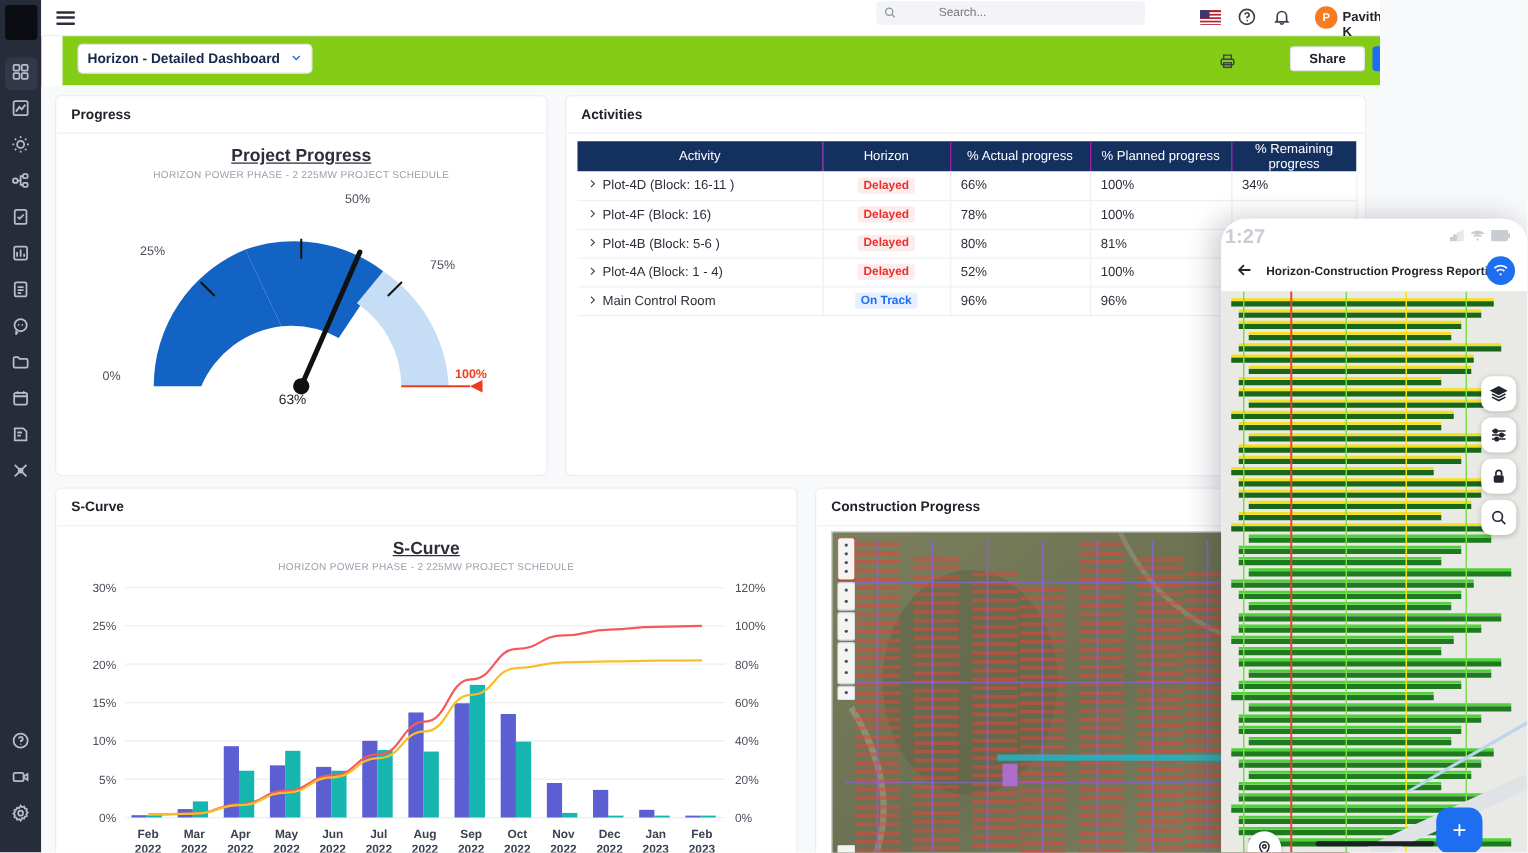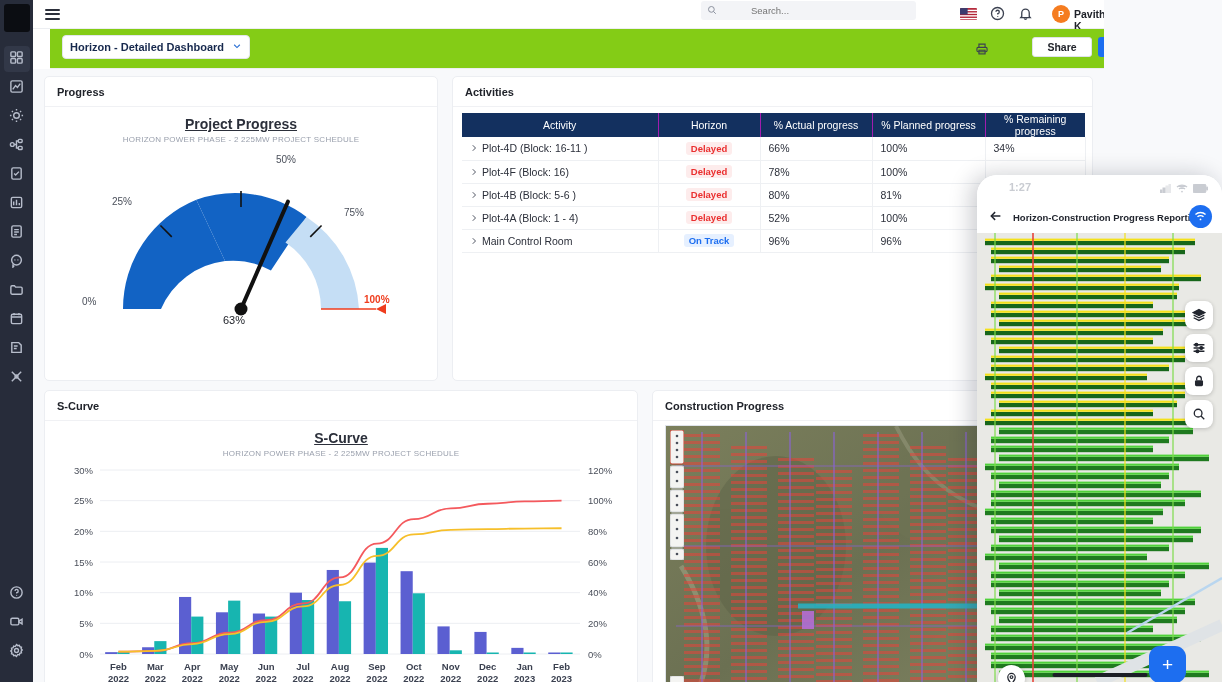--- a/index.html
+++ b/index.html
@@ -138,21 +138,21 @@
   }
 
   
   #phone {
     position:absolute; left:977px; top:175px; width:245px; height:507px;
     background:#fff; border-radius:20px 20px 0 0;
     box-shadow:-6px 0 22px rgba(20,25,40,.22);
     overflow:hidden;
   }
   #phone-status { height:26px; position:relative; background:#fff; }
-  #phone-time { position:absolute; left:32px; top:6px; font-size:11px; font-weight:bold; color:#c9ccd2; }
+  #phone-time { position:absolute; left:3px; top:6px; font-size:16px; font-weight:bold; color:#c9ccd2; }
   #phone-sig { position:absolute; right:14px; top:7px; display:flex; gap:5px; align-items:center; }
   #phone-sig svg { stroke:#c9ccd2; fill:#c9ccd2; }
   #phone-head { height:32px; display:flex; align-items:center; padding:0 12px; background:#fff; position:relative; }
   #phone-back { cursor:pointer; }
   #phone-back svg { width:14px; height:14px; stroke:#22262f; fill:none; stroke-width:1.7; }
   #phone-title { font-size:9.5px; font-weight:bold; color:#22262f; margin-left:10px; }
   #wifi-fab {
     position:absolute; right:10px; top:4px; width:23px; height:23px; border-radius:50%;
     background:#1d6ef0; display:flex; align-items:center; justify-content:center; cursor:pointer;
   }

